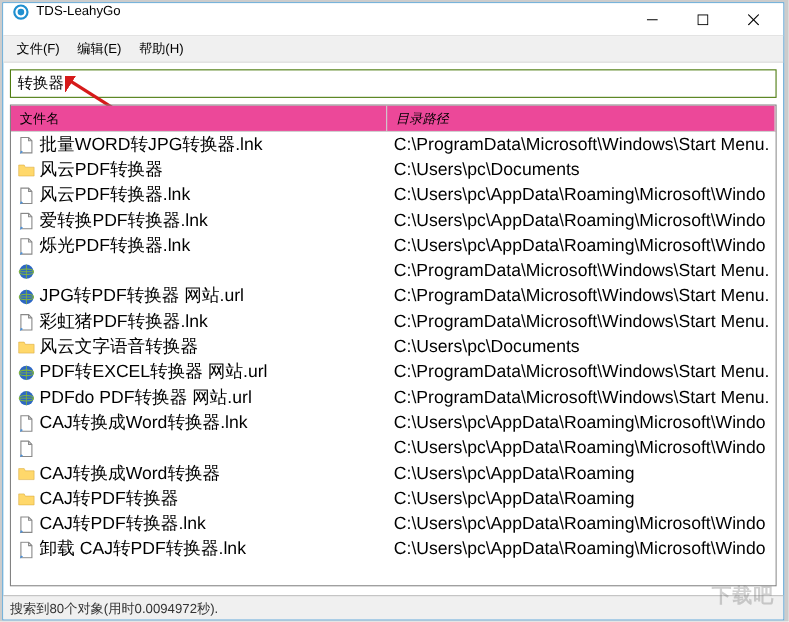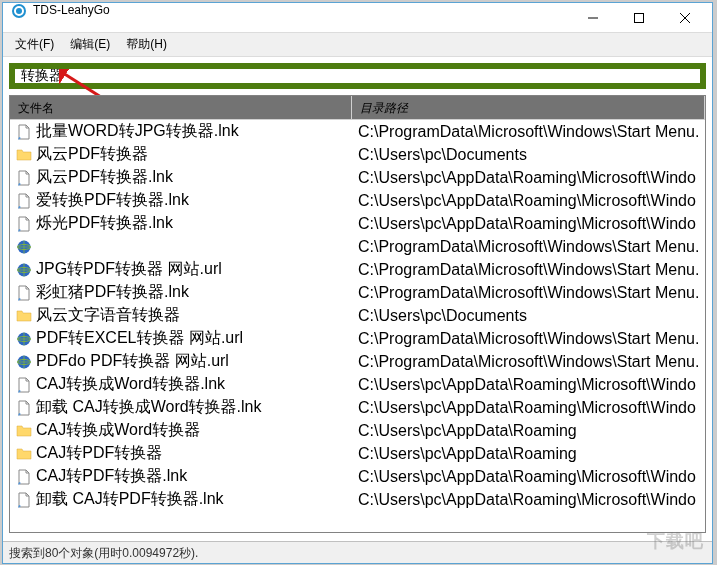--- a/index.html
+++ b/index.html
@@ -7,24 +7,24 @@
   .window { width: 711px; height: 562px; background: #fff; border: 1px solid #5aa3d4; position: relative; margin: 2px; }
   .titlebar { height: 30px; background: #fff; display: flex; align-items: flex-start; padding: 0 4px 0 8px; border-bottom: 1px solid #dcdcdc; }
   .app-icon { width: 16px; height: 16px; margin-right: 6px; display: inline-flex; }
   .title-text { font-size: 12px; color: #000; flex: 1; }
   .win-controls { display: flex; height: 100%; }
   .win-btn { width: 46px; height: 29px; display: flex; align-items: center; justify-content: center; cursor: pointer; }
   .win-btn svg { width: 10px; height: 10px; }
   .menubar { height: 24px; background: #f0f0f0; display: flex; align-items: center; padding: 0 4px; border-bottom: 1px solid #dcdcdc; font-size: 12px; }
   .menu-item { padding: 3px 8px; cursor: pointer; }
   .search-area { padding: 6px 6px 2px 6px; position: relative; }
-  .search-input { width: 100%; height: 26px; border: 6px solid #4d7c0f; padding: 2px 6px; font-size: 14px; outline: none; }
+  .search-input { width: 100%; height: 26px; border: 1px solid #4d7c0f; padding: 2px 6px; font-size: 14px; outline: none; }
   .arrow-overlay { position: absolute; top: 12px; left: 56px; pointer-events: none; }
   .list-area { height: 438px; margin: 4px 6px 0 6px; border: 1px solid #828282; display: flex; flex-direction: column; overflow: hidden; position: relative; }
-  .list-header { display: flex; height: 24px; background: #737373; border-bottom: 1px solid #d0d0d0; font-size: 12px; }
+  .list-header { display: flex; height: 24px; background: #ec4899; border-bottom: 1px solid #d0d0d0; font-size: 12px; }
   .col-h { padding: 4px 8px; border-right: 1px solid #d0d0d0; color: #000; }
   .col-name { width: 342px; }
   .col-path { flex: 1; font-style: italic; }
   .list-body { flex: 1; overflow-y: scroll; overflow-x: hidden; background: #fff; }
   .row { display: flex; height: 23px; align-items: center; font-size: 16px; cursor: pointer; white-space: nowrap; }
   .cell-name { width: 342px; padding-left: 6px; display: flex; align-items: center; overflow: hidden; }
   .cell-path { flex: 1; padding-left: 6px; overflow: hidden; text-overflow: clip; }
   .ficon { width: 16px; height: 16px; margin-right: 4px; flex-shrink: 0; display: inline-flex; align-items: center; justify-content: center; }
   .statusbar { position: absolute; bottom: 0; left: 0; right: 0; height: 22px; background: #f0f0f0; border-top: 1px solid #c0c0c0; font-size: 12px; padding: 3px 6px; color: #333; }
   .watermark { position: absolute; right: 8px; bottom: 10px; font-size: 18px; color: rgba(120,120,120,0.35); font-weight: bold; pointer-events: none; letter-spacing: 1px; }
@@ -243,21 +243,20 @@
         </div>
         <div class="row">
           <div class="cell-name">
             <span class="ficon">
               <svg width="16" height="16" viewBox="0 0 16 16">
                 <path d="M3 1h7l3 3v11H3z" fill="#fff" stroke="#888" stroke-width="1"></path>
                 <path d="M10 1v3h3" fill="none" stroke="#888" stroke-width="1"></path>
                 <path d="M5 14l-3 2 1-3z" fill="#4a90d9"></path>
               </svg>
             </span>
-            <span>卸载 CAJ转换成Word转换器.lnk</span>
           </div>
           <div class="cell-path">C:\Users\pc\AppData\Roaming\Microsoft\Windo</div>
         </div>
         <div class="row">
           <div class="cell-name">
             <span class="ficon">
               <svg width="16" height="16" viewBox="0 0 16 16">
                 <path d="M1 3h5l1 2h8v8H1z" fill="#ffd86b" stroke="#d9a93a" stroke-width="0.5"></path>
               </svg>
             </span>

